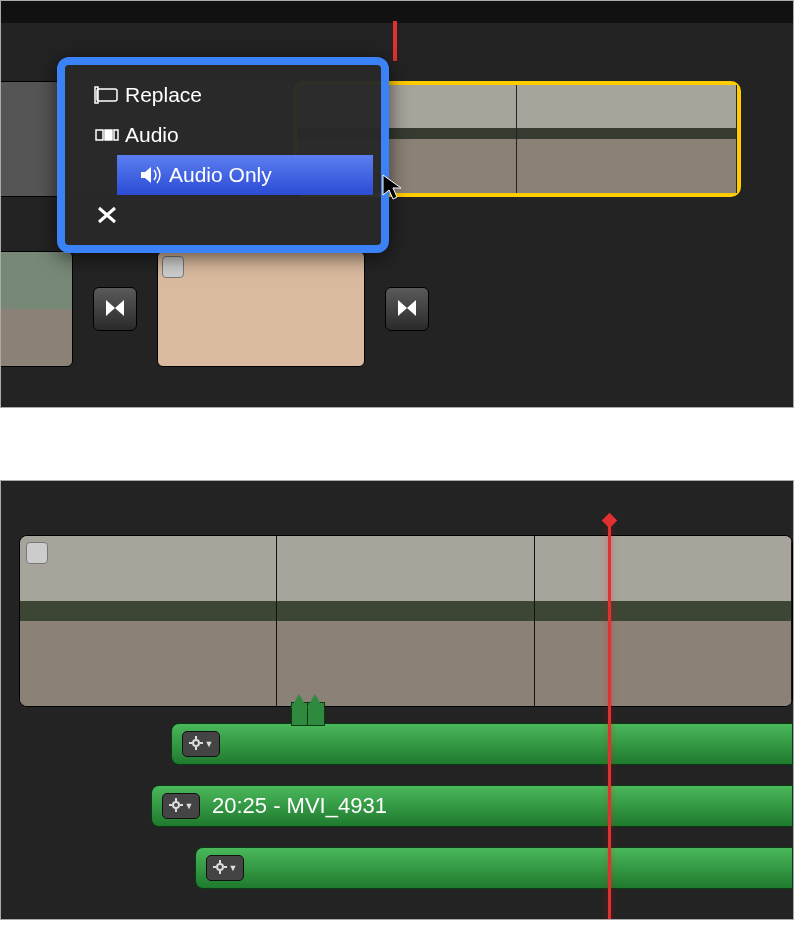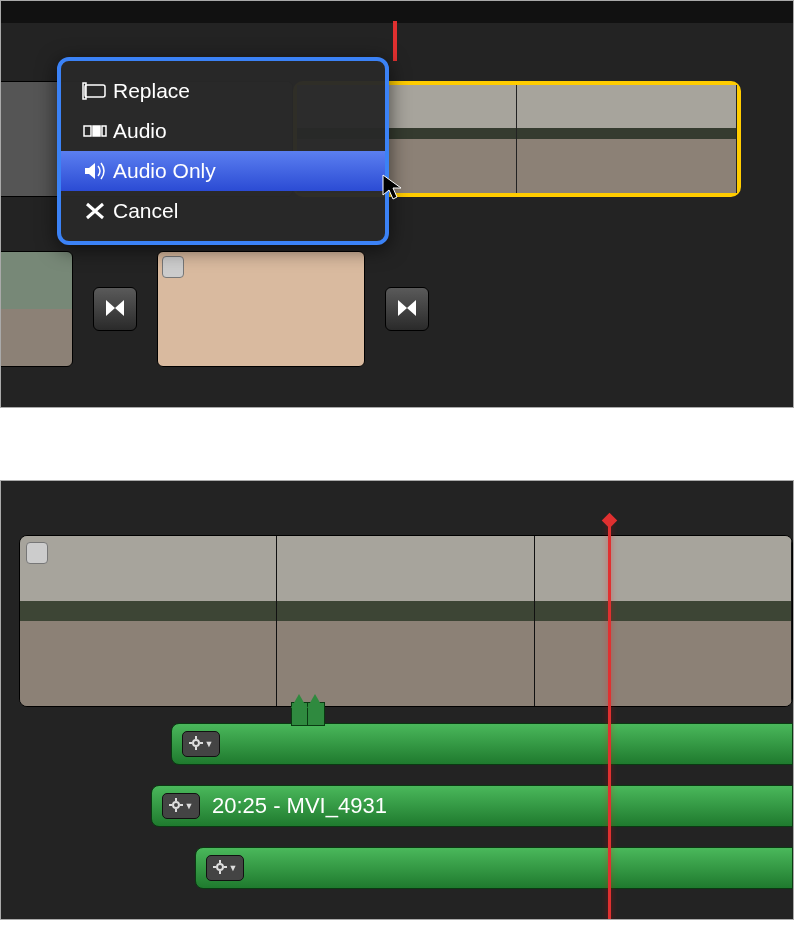--- a/index.html
+++ b/index.html
@@ -91,37 +91,38 @@
     width: 22px; height: 22px;
     background: #ccc; border: 1px solid #777; border-radius: 4px;
   }
 
   
   .context-menu {
     position: absolute;
     top: 56px; left: 56px;
     width: 332px;
     background: rgba(40,40,40,0.97);
-    border: 4px solid #3b82f6;
+    border: 8px solid #3b82f6;
     border-radius: 12px;
-    padding: 10px 0;
+    padding: 10px 8px;
     z-index: 100;
     box-shadow: 0 4px 20px rgba(0,0,0,0.6);
   }
   .menu-item {
     display: flex; align-items: center;
     height: 40px;
     padding: 0 16px;
     color: #fff;
     font-size: 21px;
     font-weight: 500;
     cursor: default;
   }
   .menu-item.selected {
     background: linear-gradient(#5b7ff0, #2b4bd4);
+    margin-left: 44px;
   }
   .menu-item .mi-icon {
     width: 36px; display: flex; justify-content: center; align-items: center;
   }
   .menu-item .mi-icon svg { width: 26px; height: 22px; stroke: #fff; fill: none; stroke-width: 1.5; }
   .menu-item .mi-label { flex: 1; }
 
   .cursor-arrow {
     position: absolute;
     top: 172px; left: 380px; z-index: 200;
@@ -303,21 +304,20 @@
           </svg>
       </span>
       <span class="mi-label">Audio Only</span>
     </div>
     <div class="menu-item">
       <span class="mi-icon">
         <svg viewBox="0 0 26 22">
             <path d="M5 4 L21 18 M21 4 L5 18" stroke-width="3"></path>
           </svg>
       </span>
-      <span class="mi-label">Cancel</span>
     </div>
   </div>
 
   <div class="cursor-arrow">
     <svg viewBox="0 0 22 28">
         <path d="M2 2 L2 22 L8 17 L12 26 L16 24 L12 15 L20 15 Z" fill="#000" stroke="#fff" stroke-width="1"></path>
       </svg>
   </div>
 </div>
 

